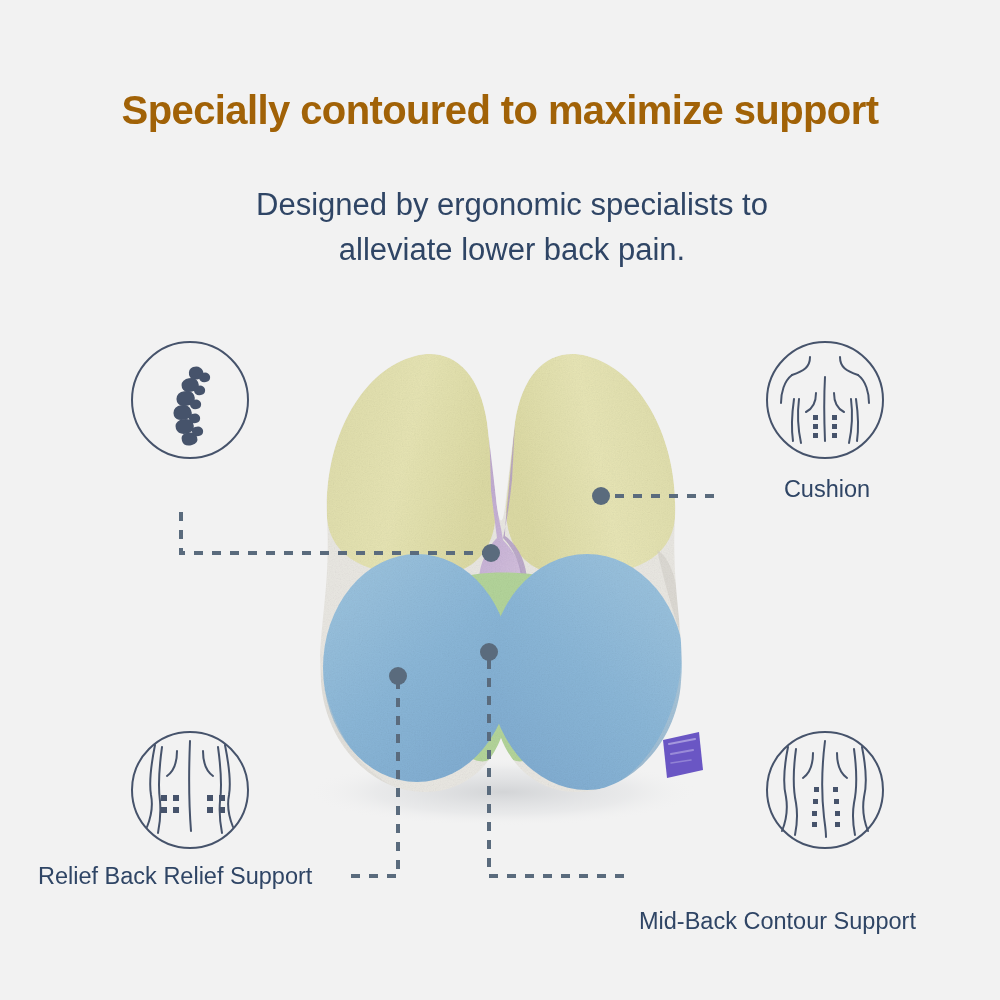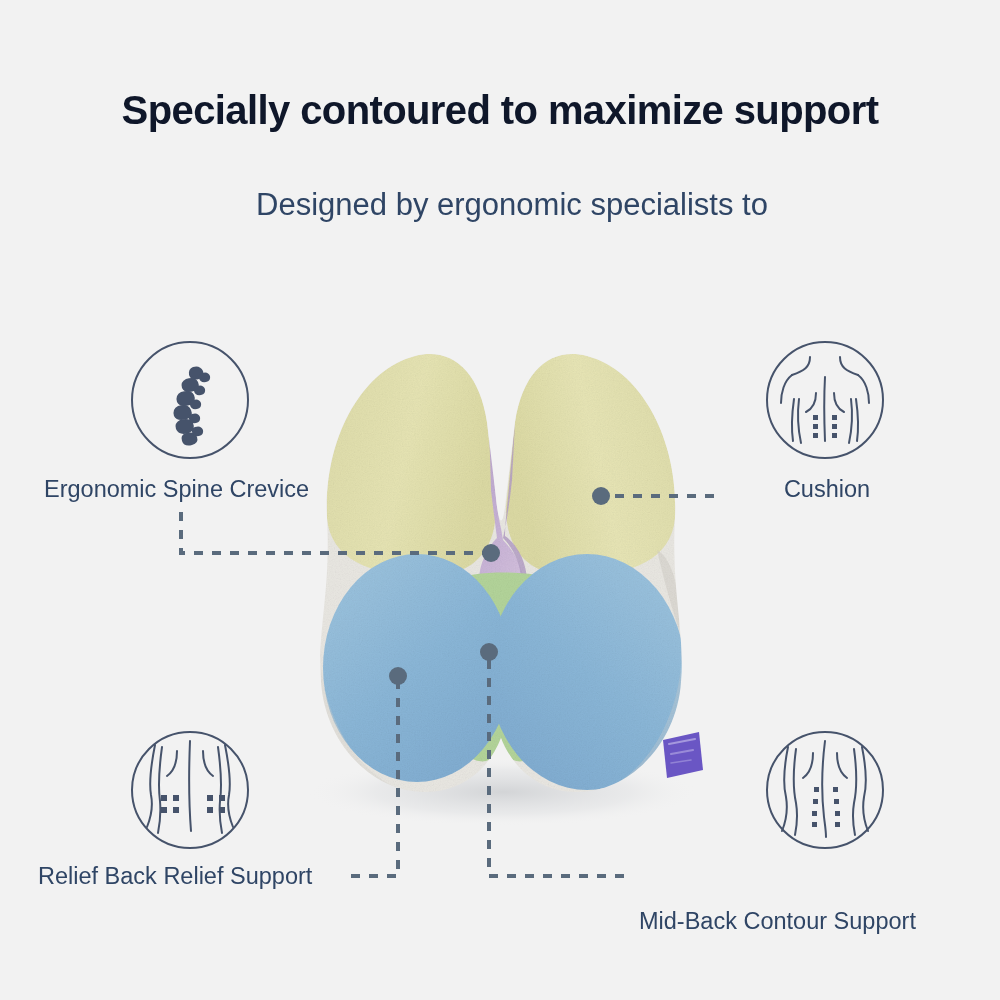--- a/index.html
+++ b/index.html
@@ -12,21 +12,21 @@
     position:relative;
   }
   .stage{position:absolute;inset:0;}
 
   
   .headline{
     position:absolute;top:88px;left:0;width:1000px;
     text-align:center;
     font-size:40px;font-weight:bold;
     letter-spacing:-0.6px;
-    color:#0f172a;
+    color:#a16207;
     line-height:1.1;
   }
   .subhead{
     position:absolute;top:183px;left:0;width:1000px;
     text-align:center;
     font-size:31px;font-weight:400;
     color:#2f4565;
     line-height:1.45;
   }
   .subhead span{display:block;margin-left:24px;}
@@ -67,20 +67,21 @@
   #cushion{position:absolute;left:265px;top:330px;width:470px;height:500px;}
 </style>
 </head>
 <body>
 
 <div class="stage">
 
   <div class="headline">Specially contoured to maximize support</div>
   <div class="subhead">
     <span>Designed by ergonomic specialists to</span>
+    <span>alleviate lower back pain.</span>
   </div>
 
   <svg id="cushion" viewBox="0 0 470 500">
     <defs>
 
       <filter id="fabric" x="-10%" y="-10%" width="120%" height="120%">
         <feTurbulence type="fractalNoise" baseFrequency="0.85" numOctaves="3" seed="7" result="n"></feTurbulence>
         <feColorMatrix in="n" type="saturate" values="0"></feColorMatrix>
         <feComponentTransfer result="tex">
           <feFuncA type="linear" slope="0.18"></feFuncA>
@@ -296,21 +297,20 @@
         <rect x="47" y="68" width="5" height="5"></rect>
           <rect x="68" y="68" width="5" height="5"></rect>
         <rect x="46" y="80" width="5" height="5"></rect>
           <rect x="69" y="80" width="5" height="5"></rect>
         <rect x="46" y="91" width="5" height="5"></rect>
           <rect x="69" y="91" width="5" height="5"></rect>
       </g>
     </svg>
   </div>
 
-  <div class="label" id="label-tl">Ergonomic Spine Crevice</div>
 
   <div class="label center" id="label-tr">
     <div>Cushion</div>
   </div>
 
   <div class="label" id="label-bl">Relief Back Relief Support</div>
 
   <div class="label" id="label-br">Mid-Back Contour Support</div>
 
 </div>

